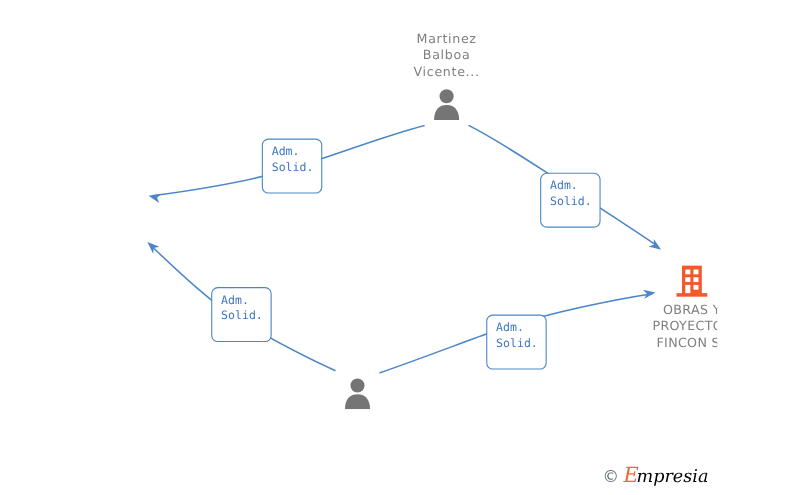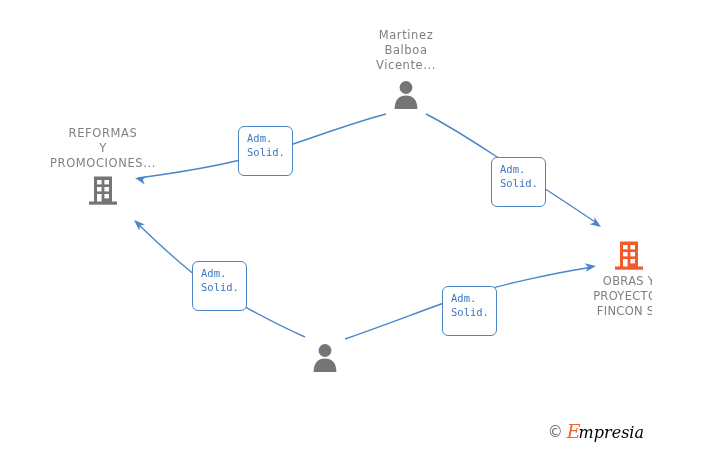--- a/index.html
+++ b/index.html
@@ -115,37 +115,20 @@
 Balboa
 Vicente...</div>
     <div class="icon-wrap">
       <svg width="30" height="30" viewBox="0 0 30 30" xmlns="http://www.w3.org/2000/svg">
         <circle cx="15" cy="8.5" r="6.4" fill="#757575"></circle>
         <path d="M3.6 30 C3.6 20.5 8.4 16.4 15 16.4 C21.6 16.4 26.4 20.5 26.4 30 Z" fill="#757575"></path>
       </svg>
     </div>
   </div>
 
-  <div class="node" style="left:103px; top:126px;">
-    <div class="node-label">REFORMAS
-Y
-PROMOCIONES...</div>
-    <div class="icon-wrap">
-      <svg width="32" height="32" viewBox="0 0 32 32" xmlns="http://www.w3.org/2000/svg">
-        <rect x="7" y="1.5" width="18" height="27" fill="#757575"></rect>
-        <rect x="2" y="26.5" width="28" height="3.2" fill="#757575"></rect>
-        <rect x="10" y="5" width="4.6" height="4.4" fill="#ffffff"></rect>
-        <rect x="17.4" y="5" width="4.6" height="4.4" fill="#ffffff"></rect>
-        <rect x="10" y="12" width="4.6" height="4.4" fill="#ffffff"></rect>
-        <rect x="17.4" y="12" width="4.6" height="4.4" fill="#ffffff"></rect>
-        <rect x="10" y="19" width="4.6" height="7.5" fill="#ffffff"></rect>
-        <rect x="17.4" y="19" width="4.6" height="4.4" fill="#ffffff"></rect>
-      </svg>
-    </div>
-  </div>
 
   <div class="node" style="left:629px; top:236px;">
     <div class="icon-wrap">
       <svg width="32" height="32" viewBox="0 0 32 32" xmlns="http://www.w3.org/2000/svg">
         <rect x="7" y="1.5" width="18" height="27" fill="#f4592a"></rect>
         <rect x="2" y="26.5" width="28" height="3.2" fill="#f4592a"></rect>
         <rect x="10" y="5" width="4.6" height="4.4" fill="#ffffff"></rect>
         <rect x="17.4" y="5" width="4.6" height="4.4" fill="#ffffff"></rect>
         <rect x="10" y="12" width="4.6" height="4.4" fill="#ffffff"></rect>
         <rect x="17.4" y="12" width="4.6" height="4.4" fill="#ffffff"></rect>

